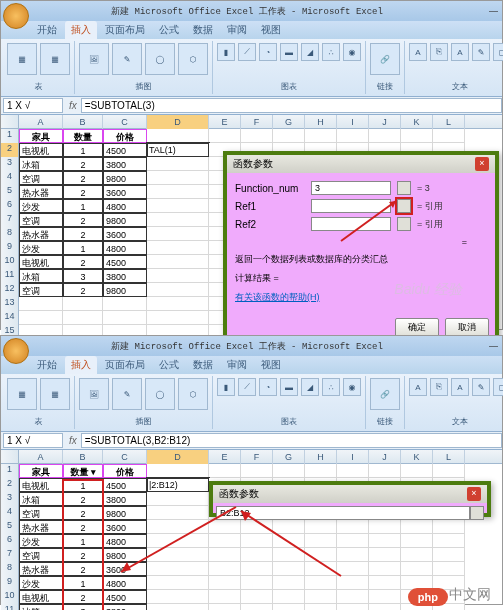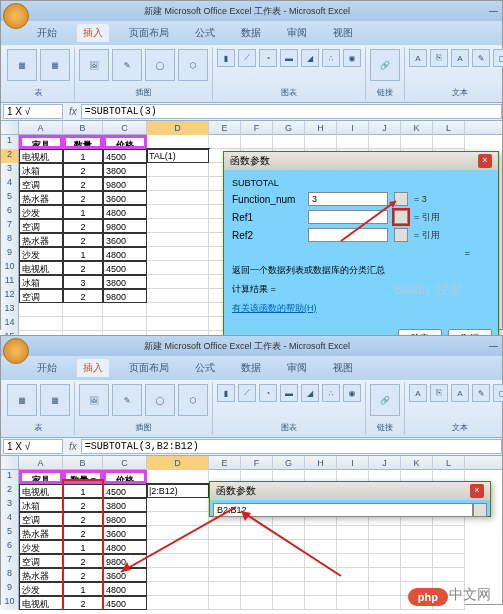--- a/index.html
+++ b/index.html
@@ -1,47 +1,47 @@
 <!DOCTYPE html>
 <html><head>
 <meta charset="utf-8">
 <style>
 * { margin: 0; padding: 0; box-sizing: border-box; font-family: "Microsoft YaHei", SimSun, sans-serif; }
 body { background: #fff; width: 503px; }
 .screenshot { border: 1px solid #999; margin-bottom: 5px; background: #fff; position: relative; }
 .titlebar { background: linear-gradient(#bfd7f0, #a8c8e8); height: 20px; display: flex; align-items: center; justify-content: flex-end; font-size: 9px; color: #333; padding: 0 4px; }
-.titlebar-text { margin: 0 auto; }
-.ribbon-tabs { background: linear-gradient(#cde0f5, #b8d4ec); height: 24px; display: flex; align-items: center; padding-left: 30px; gap: 14px; font-size: 10px; color: #3b5a7a; }
+.titlebar-text { margin: 0 auto; font-family: Liberation Mono, monospace; }
+.ribbon-tabs { background: linear-gradient(#cde0f5, #b8d4ec); height: 18px; display: flex; align-items: center; padding-left: 30px; gap: 2px; font-size: 10px; color: #3b5a7a; }
 .office-btn { width: 26px; height: 26px; border-radius: 50%; background: radial-gradient(#f8c060, #d08020); position: absolute; top: 2px; left: 2px; border: 1px solid #b07010; }
 .tab { padding: 2px 6px; }
 .tab.active { background: #e8f0fa; border-radius: 3px 3px 0 0; color: #c05020; }
 .ribbon { background: linear-gradient(#eaf2fb, #d5e5f5); height: 58px; border-bottom: 1px solid #91b0d0; display: flex; padding: 2px; }
 .ribbon-group { border-right: 1px solid #b0c8e0; padding: 2px 4px; display: flex; flex-direction: column; justify-content: space-between; }
 .ribbon-group-label { font-size: 8px; color: #3b5a7a; text-align: center; }
 .ribbon-icons { display: flex; gap: 3px; }
 .r-icon { width: 18px; height: 18px; background: #d8e8f8; border: 1px solid #a0b8d0; font-size: 8px; display: flex; align-items: center; justify-content: center; color: #3b5a7a; }
 .r-icon.big { width: 30px; height: 32px; flex-direction: column; }
 .formula-bar { background: #e8f0f8; height: 18px; display: flex; align-items: center; border-bottom: 1px solid #91b0d0; font-size: 10px; }
 .name-box { width: 60px; border: 1px solid #a0b8d0; background: #fff; padding: 1px 3px; margin: 0 2px; }
 .fx { padding: 0 4px; font-style: italic; color: #666; }
-.formula-input { flex: 1; padding: 1px 3px; background: #fff; border: 1px solid #a0b8d0; font-family: Liberation Mono, monospace; }
+.formula-input { flex: 1; padding: 1px 3px; background: #fff; border: 1px solid #a0b8d0; }
 .col-headers { display: flex; background: linear-gradient(#f0f4f8, #dde8f0); border-bottom: 1px solid #a0b8d0; }
 .row-header { width: 18px; background: linear-gradient(90deg, #f0f4f8, #dde8f0); border-right: 1px solid #a0b8d0; font-size: 9px; text-align: center; color: #3b5a7a; }
 .row-header.sel { background: #f8d080; }
 .col-h { border-right: 1px solid #c0d0e0; text-align: center; font-size: 9px; color: #3b5a7a; height: 14px; line-height: 14px; }
 .col-h.sel { background: #f8d080; }
 .grid { position: relative; }
 .row { display: flex; height: 14px; }
 .cell { border-right: 1px solid #d8d8d8; border-bottom: 1px solid #d8d8d8; font-size: 9px; padding: 0 2px; line-height: 14px; overflow: hidden; white-space: nowrap; background: #fff; }
 .cell.tbl { border: 1px solid #333; }
-.cell.hdr { border: 3px solid #d946ef; font-weight: bold; text-align: center; }
+.cell.hdr { border: 1px solid #d946ef; font-weight: bold; text-align: center; }
 .cell.active { outline: 2px solid #333; outline-offset: -1px; }
 .cell.center { text-align: center; }
 .cell.right { }
-.dialog { position: absolute; background: #7dd3fc; border: 1px solid #4d7c0f; box-shadow: 2px 2px 6px rgba(0,0,0,.3); font-size: 10px; }
+.dialog { position: absolute; background: #f0abfc; border: 4px solid #4d7c0f; box-shadow: 2px 2px 6px rgba(0,0,0,.3); font-size: 10px; }
 .dialog-title { background: linear-gradient(#e8e8e0, #d0d0c8); padding: 2px 6px; display: flex; justify-content: space-between; font-size: 10px; }
 .dialog-close { width: 14px; height: 14px; background: #d04030; color: #fff; text-align: center; line-height: 12px; border-radius: 2px; font-size: 9px; }
 .dialog-body { padding: 8px; }
 .dlg-row { display: flex; align-items: center; margin-bottom: 4px; gap: 6px; }
 .dlg-label { width: 70px; text-align: left; font-size: 10px; }
 .dlg-input { border: 1px solid #888; background: #fff; height: 14px; padding: 0 3px; font-size: 9px; flex: 1; }
 .dlg-ref { width: 14px; height: 14px; border: 1px solid #888; background: #e0e0d8; }
 .dlg-result { font-size: 9px; color: #333; }
 .dlg-text { font-size: 9px; margin: 6px 0; }
 .dlg-link { color: #0060c0; text-decoration: underline; font-size: 9px; }
@@ -475,21 +475,20 @@
         </div>
       </div>
   </div>
 
   <div class="dialog" style="top:150px; left:222px; width:276px;">
     <div class="dialog-title">
       <span>函数参数</span>
       <span class="dialog-close">×</span>
     </div>
     <div class="dialog-body">
-      <div style="font-size:9px;margin-bottom:4px;">SUBTOTAL</div>
       <div class="dlg-row">
         <span class="dlg-label">Function_num</span>
         <input class="dlg-input" style="width: 80px; flex: 0 0 auto;" value="3">
         <span class="dlg-ref"></span>
         <span class="dlg-result">= 3</span>
       </div>
       <div class="dlg-row">
         <span class="dlg-label">Ref1</span>
         <input class="dlg-input" style="width: 80px; flex: 0 0 auto;">
         <span class="dlg-ref" style="outline:2px solid #d02020;"></span>

